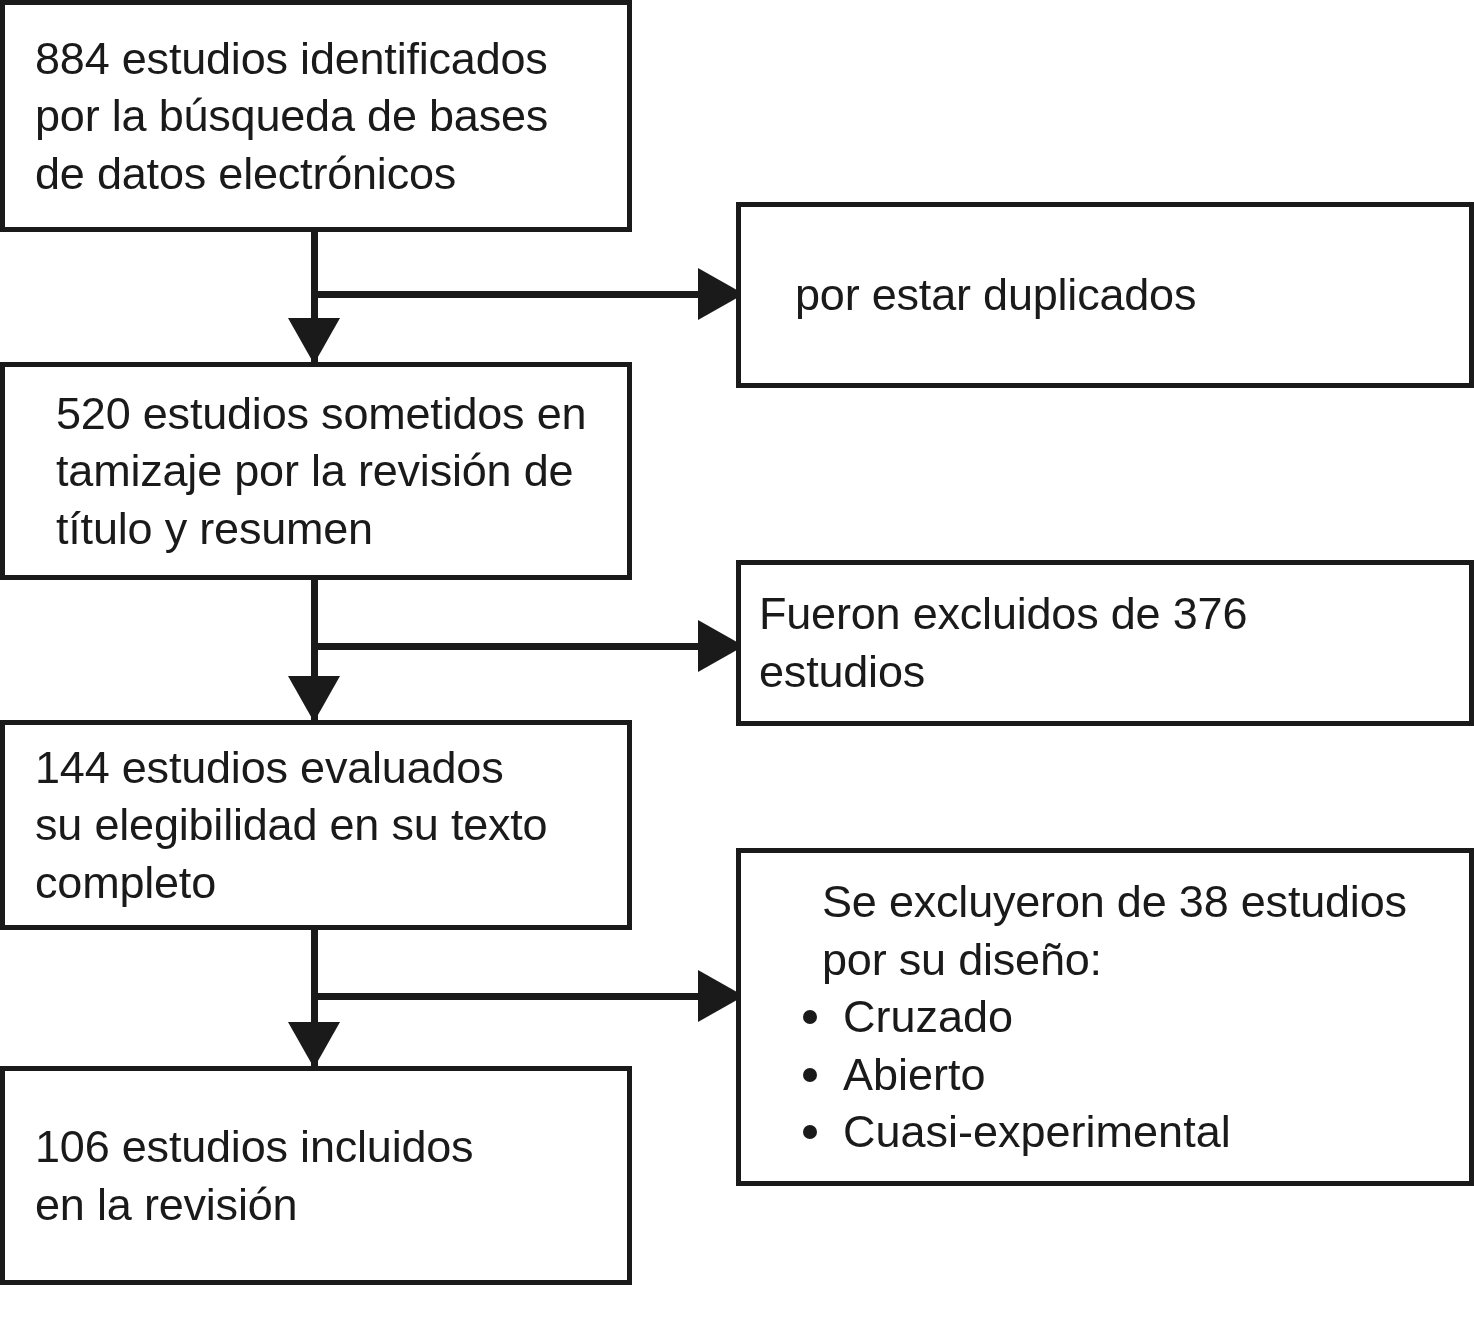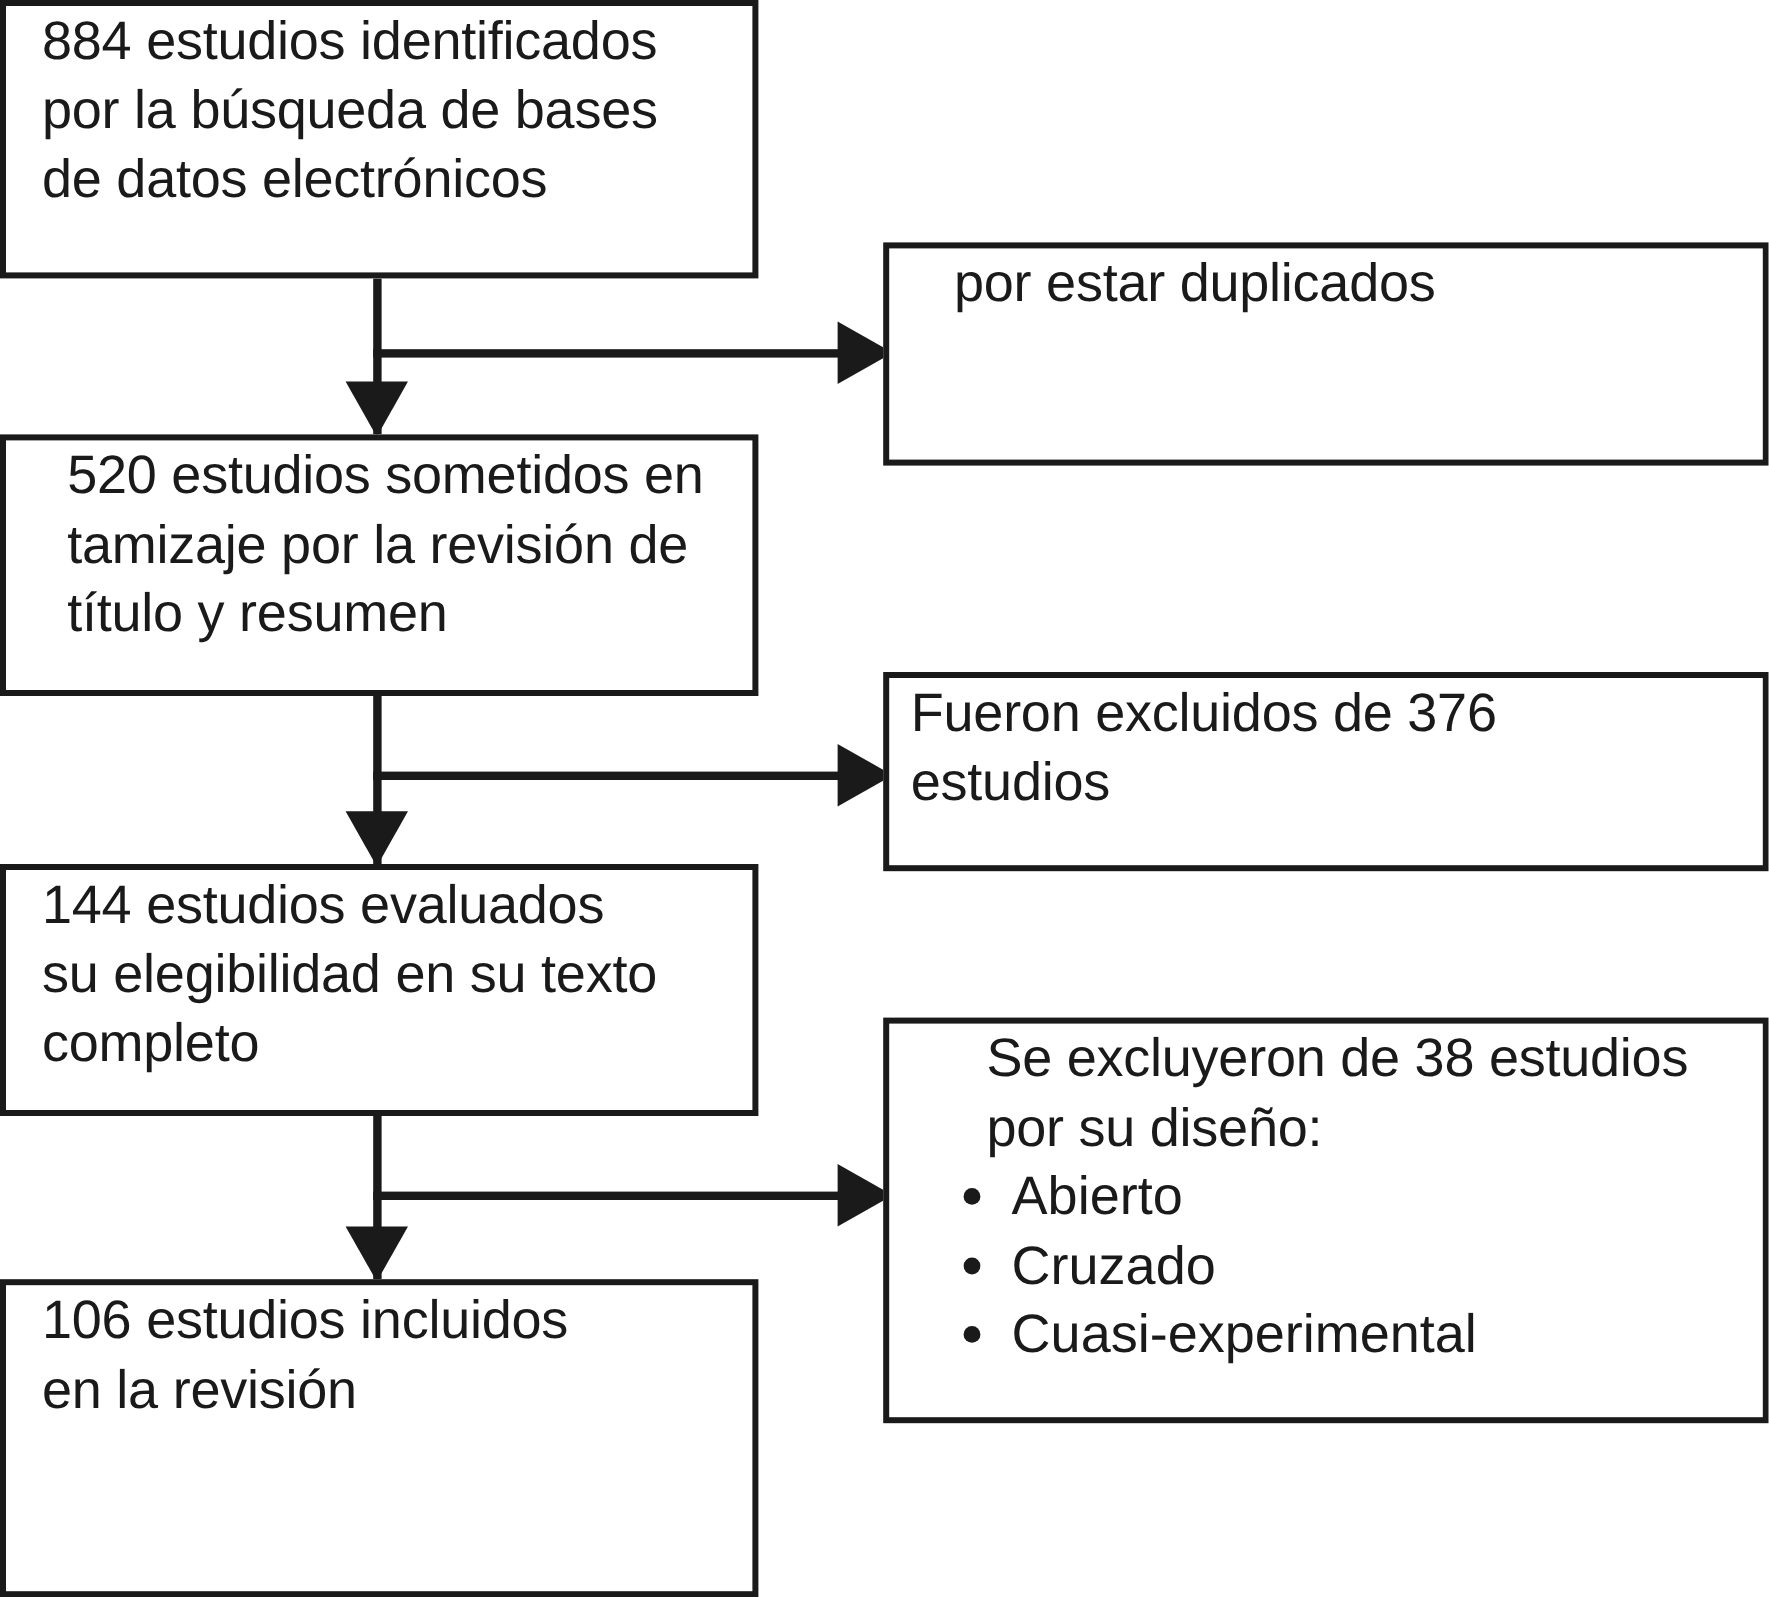--- a/index.html
+++ b/index.html
@@ -19,37 +19,37 @@
     background: #ffffff;
     overflow: hidden;
   }
   .box {
     position: absolute;
     box-sizing: border-box;
     border: 5px solid #1a1a1a;
     background: #ffffff;
     display: flex;
     flex-direction: column;
-    justify-content: flex-start;
+    justify-content: center;
   }
   .box .lines {
     padding: 0 18px;
   }
   .line {
     font-size: 45px;
     line-height: 1.28;
     letter-spacing: -0.2px;
     white-space: pre;
     color: #1a1a1a;
   }
   
   #box-identified { left: 0px;  top: 0px;    width: 632px; height: 232px; }
   #box-screened   { left: 0px;  top: 362px;  width: 632px; height: 218px; }
   #box-eligible   { left: 0px;  top: 720px;  width: 632px; height: 210px; }
-  #box-included   { left: 0px;  top: 1066px; width: 632px; height: 265px; }
+  #box-included   { left: 0px;  top: 1066px; width: 632px; height: 219px; }
 
   #box-identified .lines { padding-left: 30px; }
   #box-screened .lines   { padding-left: 14px; margin-left: 37px; }
   #box-eligible .lines   { padding-left: 30px; }
   #box-included .lines   { padding-left: 30px; }
 
   
   #box-duplicates { left: 736px; top: 202px; width: 738px; height: 186px; }
   #box-excluded   { left: 736px; top: 560px; width: 738px; height: 166px; }
   #box-design     { left: 736px; top: 848px; width: 738px; height: 338px; }
@@ -175,19 +175,19 @@
       <div class="line">estudios</div>
     </div>
   </div>
 
   <div class="box" id="box-design">
     <div class="lines">
       <div class="line">Se excluyeron de 38 estudios</div>
       <div class="line">por su diseño:</div>
     </div>
     <ul class="bullets">
+      <li>Cruzado</li>
       <li>Abierto</li>
-      <li>Cruzado</li>
       <li>Cuasi-experimental</li>
     </ul>
   </div>
 
 </div>
 
 </body></html>

